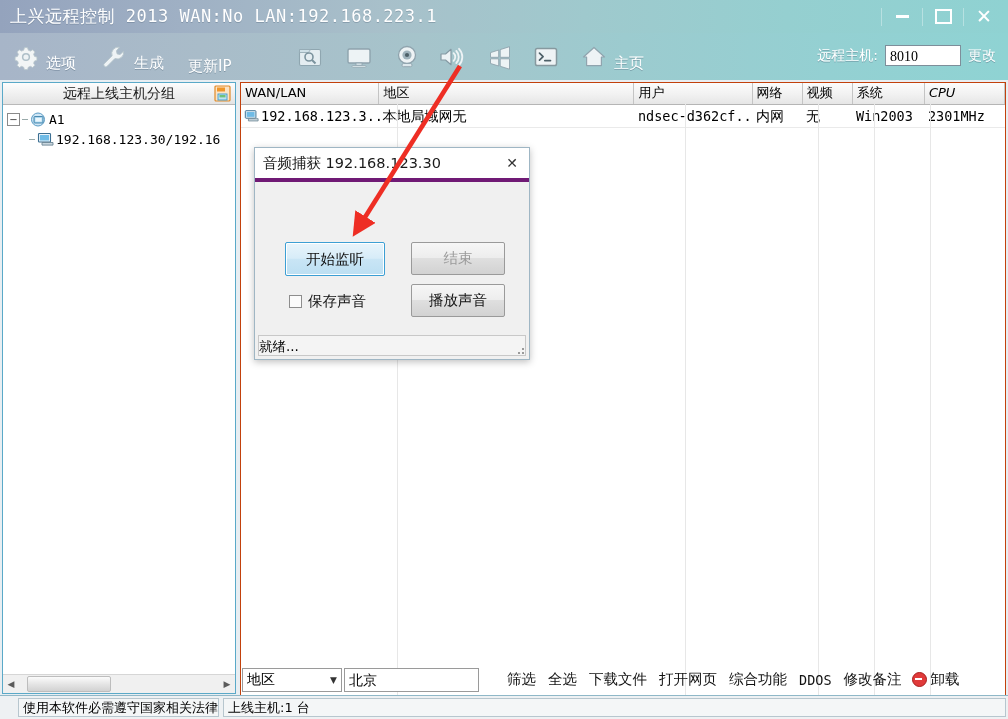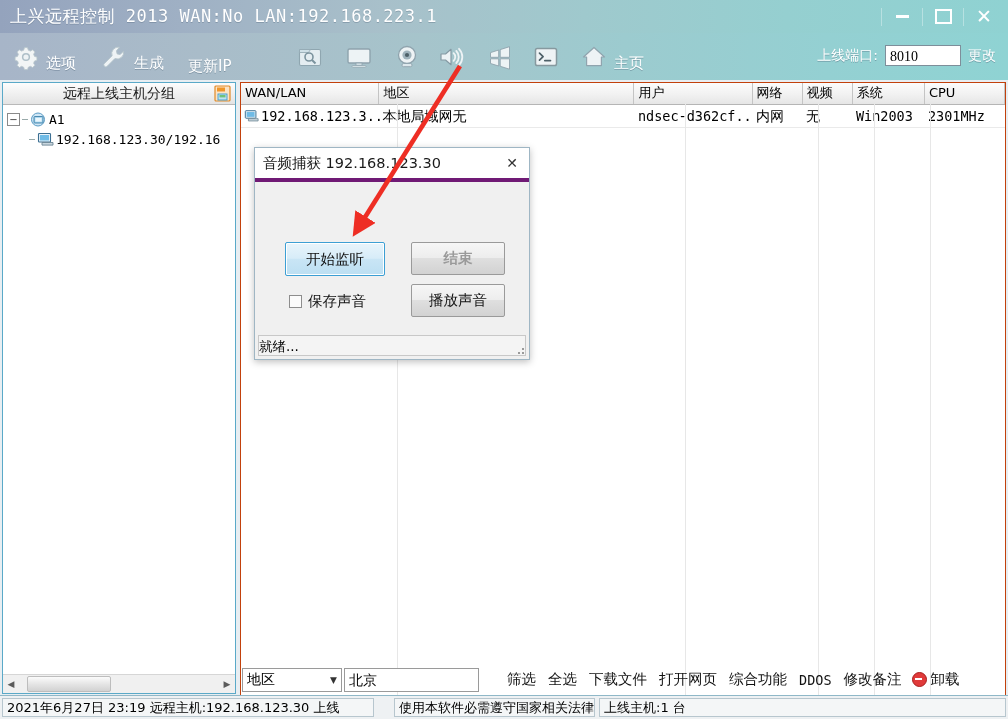--- a/index.html
+++ b/index.html
@@ -463,21 +463,21 @@
     </div>
 
     <div class="tb-item" style="left:580px;">
       <svg class="tb-icon" viewBox="0 0 28 28">
         <path d="M14 4.5L3.5 14h3.1v8.6h14.8V14h3.1z" fill="#eef3f5" stroke="#90a4ae" stroke-width="1.2" stroke-linejoin="round"></path>
       </svg>
       <span class="lbl">主页</span>
     </div>
 
     <div class="portwrap">
-      <span class="plabel">上线端口:</span>
+      <span class="plabel">远程主机:</span>
       <div class="portinput">8010</div>
       <span class="portchange">更改</span>
     </div>
   </div>
 
   <div class="leftpanel">
     <div class="lp-header">
       <span class="ht">远程上线主机分组</span>
       <svg class="saveicon" viewBox="0 0 17 17">
         <rect x="1" y="1" width="15" height="15" rx="1" fill="#fbe3c6" stroke="#e08a28" stroke-width="1.2"></rect>
@@ -517,21 +517,21 @@
   </div>
 
   <div class="listpanel">
     <div class="lv-header">
       <div class="lv-th" style="width:156px;">WAN/LAN</div>
       <div class="lv-th" style="width:288px;">地区</div>
       <div class="lv-th" style="width:133px;">用户</div>
       <div class="lv-th" style="width:56px;">网络</div>
       <div class="lv-th" style="width:56px;">视频</div>
       <div class="lv-th" style="width:81px;">系统</div>
-      <div class="lv-th" style="width:90px;">CPU</div>
+      <div class="lv-th" style="width:90px;font-style:italic;">CPU</div>
     </div>
 
     <div class="lv-row">
       <div class="lv-td" style="width:156px;">
         <svg style="width:15px;height:14px;flex:0 0 auto;" viewBox="0 0 17 15">
           <rect x="1.5" y="1.5" width="12" height="8.5" rx="0.8" fill="#e9f4fb" stroke="#3c6f92" stroke-width="1.1"></rect>
           <rect x="3" y="3" width="9" height="5.5" fill="#6fbbe6"></rect>
           <path d="M5 10.5h11v2.6H5z" fill="#c9d6de" stroke="#6b8694" stroke-width="0.9"></path>
         </svg>
         <span>192.168.123.3...</span>
@@ -573,36 +573,35 @@
     <div class="bb-btn">综合功能</div>
     <div class="bb-btn mono">DDOS</div>
     <div class="bb-btn">修改备注</div>
     <div class="uninst">
       <span class="dot"></span>
       <span>卸载</span>
     </div>
   </div>
 
   <div class="statusbar">
-    <div class="st-cell" style="width:372px;">2021年6月27日 23:19 远程主机:192.168.123.30 上线</div>
     <div class="st-cell" style="width:12px; border:none; background:transparent;"></div>
     <div class="st-cell" style="width:201px;">使用本软件必需遵守国家相关法律?..</div>
     <div class="st-cell" style="flex:1;">上线主机:1 台</div>
   </div>
 
   <div class="dialog">
     <div class="dlg-title">
       <span class="dt">音频捕获 192.168.123.30</span>
       <span class="dlg-close">
         <span>✕</span>
       </span>
     </div>
     <div class="dlg-body">
       <div class="btn focused" style="left:30px; top:60px; width:100px; height:34px;">开始监听</div>
-      <div class="btn disabled" style="left:156px; top:60px; width:94px; height:33px;font-weight:bold;">结束</div>
+      <div class="btn disabled" style="left:156px; top:60px; width:94px; height:33px;">结束</div>
       <div class="chkrow" style="left:34px; top:110px;">
         <span class="chkbox"></span>
         <span>保存声音</span>
       </div>
       <div class="btn" style="left:156px; top:102px; width:94px; height:33px;">播放声音</div>
     </div>
     <div class="dlg-status">就绪...</div>
     <div class="dlg-grip"></div>
   </div>
 

